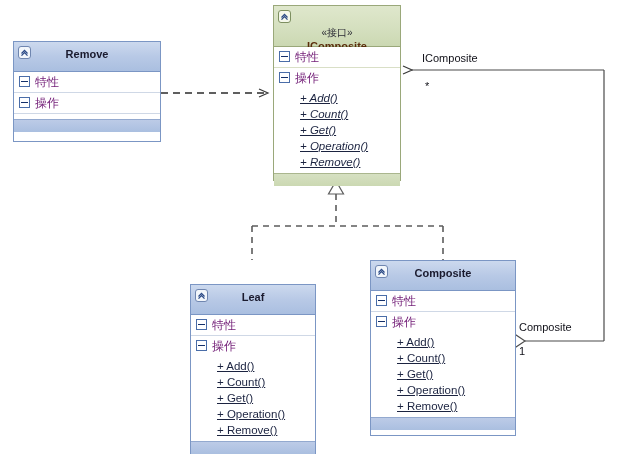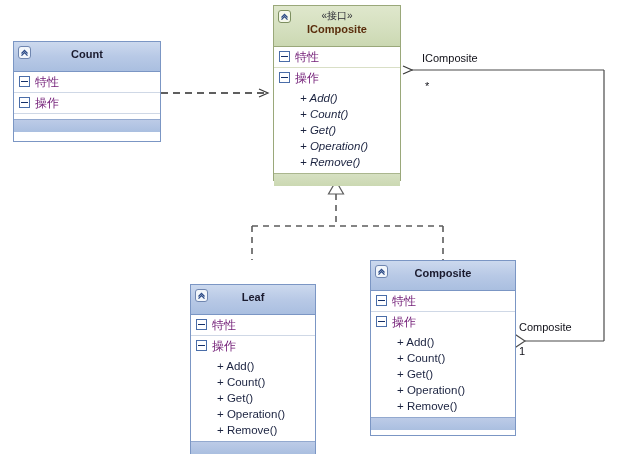--- a/index.html
+++ b/index.html
@@ -60,20 +60,21 @@
   .box-title {
     font-weight: bold;
     font-size: 11px;
     letter-spacing: 0px;
     color: #1a1a2e;
   }
   .box-stereotype {
     font-size: 10px;
     color: #2a2a33;
     line-height: 12px;
+    margin-top: 17px;
   }
   .iface .box-title {
     color: #5a2d0c;
     line-height: 14px;
   }
 
   .collapse-icon {
     position: absolute;
     left: 4px;
     top: 4px;
@@ -129,20 +130,21 @@
     padding: 2px 0 3px 0;
     background: #ffffff;
   }
   .member {
     height: 16px;
     line-height: 16px;
     padding-left: 26px;
     font-size: 11.5px;
     color: #1b2340;
     white-space: nowrap;
+    text-decoration: underline;
   }
   .iface .member {
     font-style: italic;
   }
   .box-footer {
     height: 12px;
     background: linear-gradient(to bottom, #bccbe7 0%, #aabfe0 100%);
     border-top: 1px solid #93a9cf;
   }
   .iface .box-footer {
@@ -210,21 +212,21 @@
   </svg>
 
   <div class="uml-box" style="left:13px; top:41px; width:148px; height:101px;">
     <div class="box-header">
       <span class="collapse-icon">
         <svg width="11" height="11" viewBox="0 0 11 11">
           <path d="M2.5,6.5 L5.5,3.5 L8.5,6.5" fill="none" stroke="#2b4a86" stroke-width="1.3"></path>
           <path d="M2.5,8.6 L5.5,5.6 L8.5,8.6" fill="none" stroke="#2b4a86" stroke-width="1.3"></path>
         </svg>
       </span>
-      <div class="box-title">Count</div>
+      <div class="box-title">Remove</div>
     </div>
     <div class="box-body">
       <div class="section-row">
         <span class="pm-icon"></span>
         <span>特性</span>
       </div>
       <div class="section-row" style="border-bottom:1px solid #cfd8e6;">
         <span class="pm-icon"></span>
         <span>操作</span>
       </div>

